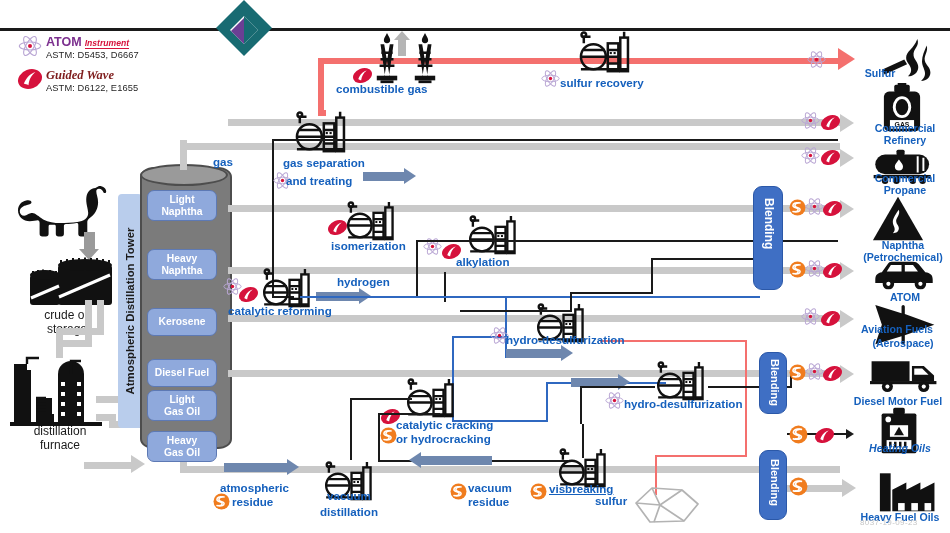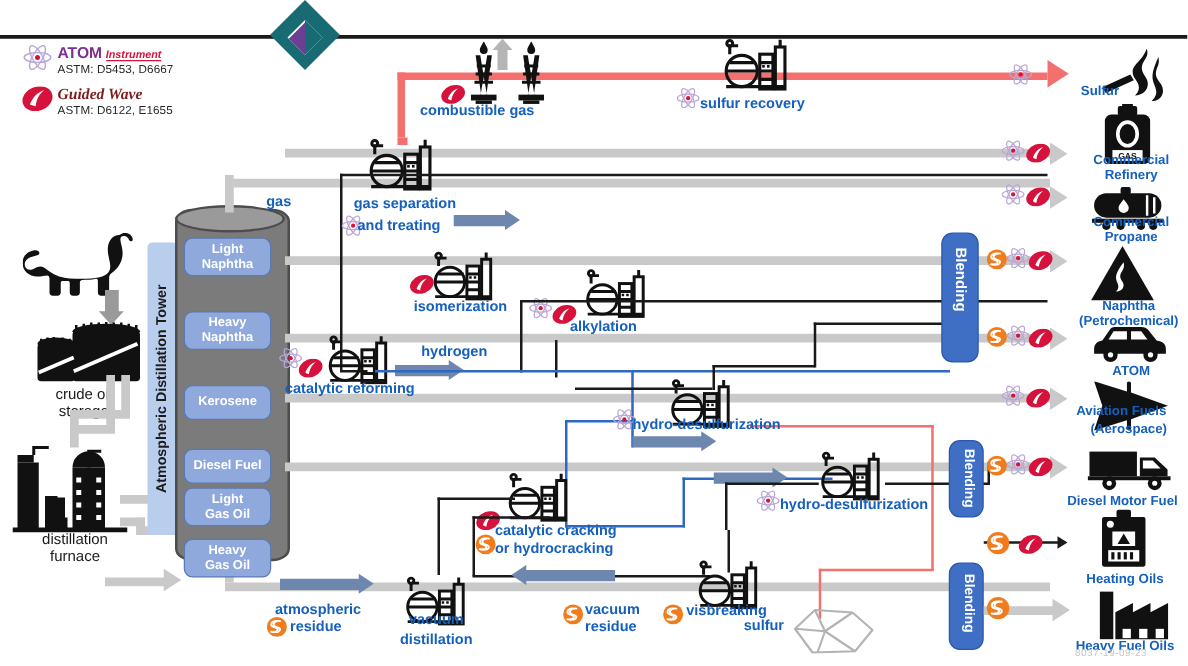--- a/index.html
+++ b/index.html
@@ -579,21 +579,21 @@
     </svg>
   <div class="abs lbl" style="left:468px;top:481px;">vacuum</div>
   <div class="abs lbl" style="left:468px;top:495px;">residue</div>
 
   <svg class="abs" style="left:552px;top:445px;width:58px;height:46px;" viewBox="0 0 64 50">
       <use href="#ic-plant"></use>
     </svg>
   <svg class="abs badge" style="left:530px;top:483px;width:17px;height:17px;" viewBox="0 0 26 26">
       <use href="#ic-sofraser"></use>
     </svg>
-  <div class="abs lbl" style="left:549px;top:482px;">visbreaking</div>
+  <div class="abs lbl" style="left:549px;top:482px;text-decoration:underline;">visbreaking</div>
   <div class="abs thin thin-v" style="left:582px;top:424px;height:34px;"></div>
 
   <svg class="abs" style="left:632px;top:483px;width:70px;height:40px;" viewBox="0 0 70 40">
       <use href="#ic-sulfur-rock"></use>
     </svg>
   <div class="abs lbl" style="left:595px;top:494px;">sulfur</div>
 
   <div class="abs blend" style="left:753px;top:186px;width:30px;height:104px;">
     <span style="left:22px;top:11px;">Blending</span>
   </div>
@@ -702,21 +702,21 @@
   <div class="abs arrowhead blk" style="left:846px;top:429px;"></div>
   <svg class="abs badge" style="left:789px;top:425px;width:19px;height:19px;" viewBox="0 0 26 26">
       <use href="#ic-sofraser"></use>
     </svg>
   <svg class="abs badge" style="left:814px;top:427px;" viewBox="0 0 30 22">
       <use href="#ic-gw"></use>
     </svg>
   <svg class="abs" style="left:878px;top:407px;width:42px;height:48px;" viewBox="0 0 50 58">
       <use href="#ic-boiler"></use>
     </svg>
-  <div class="abs prod" style="left:855px;top:457px;width:90px;">Heating Oils</div>
+  <div class="abs prod" style="left:855px;top:442px;width:90px;font-style:italic;">Heating Oils</div>
 
   <div class="abs pipe pipe-h" style="left:787px;top:485px;width:56px;"></div>
   <div class="abs arrowhead" style="left:842px;top:479px;"></div>
   <svg class="abs badge" style="left:789px;top:477px;width:19px;height:19px;" viewBox="0 0 26 26">
       <use href="#ic-sofraser"></use>
     </svg>
   <svg class="abs" style="left:878px;top:470px;width:60px;height:43px;" viewBox="0 0 72 52">
       <use href="#ic-factory"></use>
     </svg>
   <div class="abs prod" style="left:850px;top:511px;width:100px;">Heavy Fuel Oils</div>

